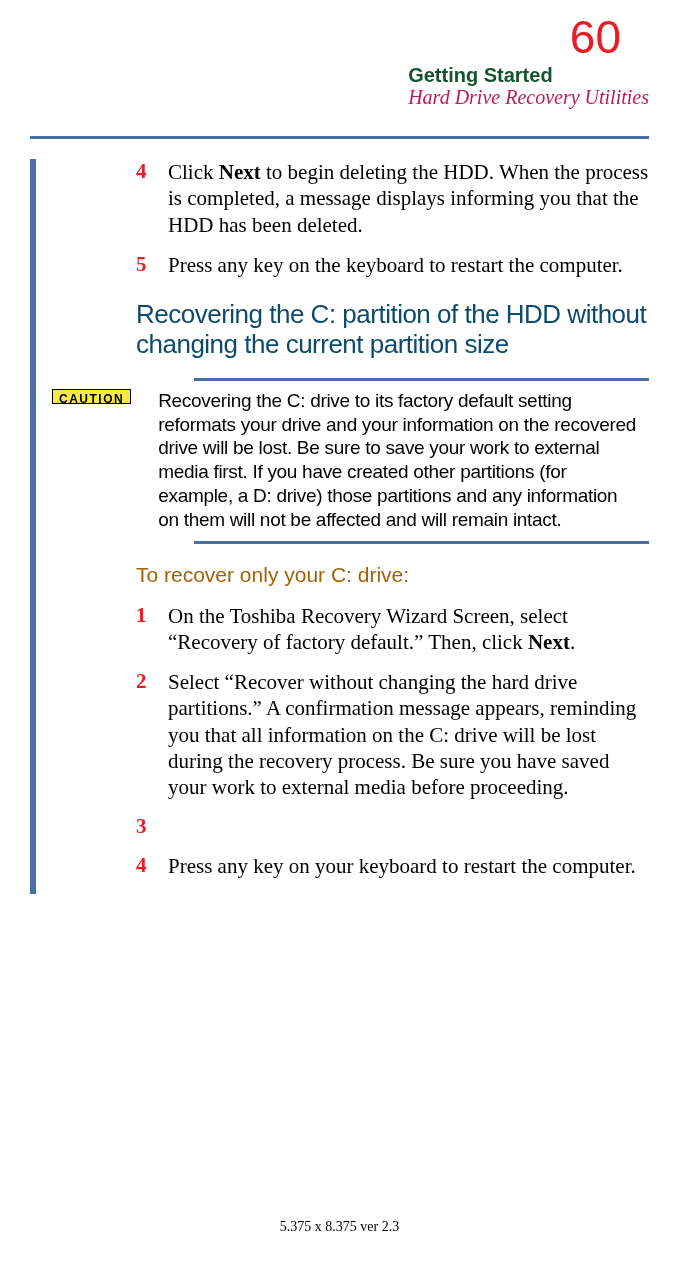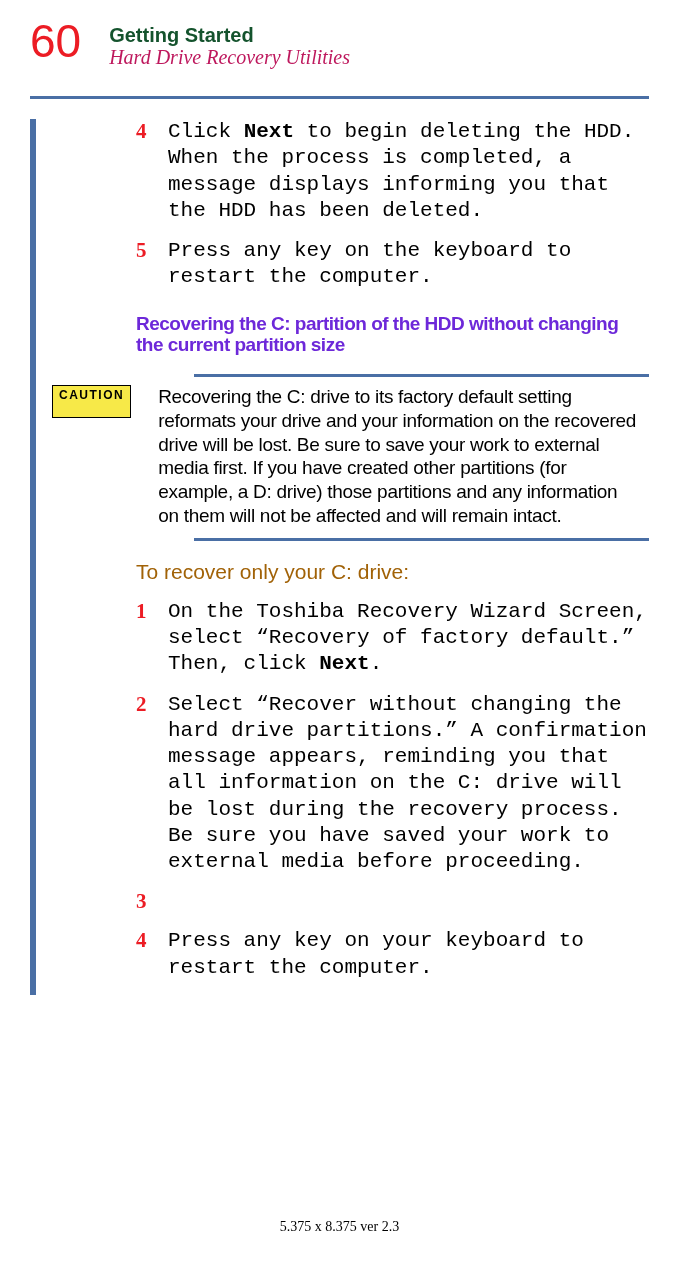--- a/index.html
+++ b/index.html
@@ -12,22 +12,23 @@
       height: 1271px;
       background: #ffffff;
       font-family: 'Times New Roman', Times, serif;
       position: relative;
     }
     .page {
       padding: 20px 30px 0 30px;
     }
     .header {
       display: flex;
-      align-items: center;
+      align-items: flex-end;
       margin-bottom: 28px;
+      flex-direction: column;
     }
     .page-number {
       font-family: Arial, Helvetica, sans-serif;
       font-size: 46px;
       font-weight: 400;
       color: #ec1c24;
       line-height: 1;
       margin-right: 28px;
       margin-top: -6px;
     }
@@ -76,33 +77,33 @@
     }
     .step-num {
       color: #ec1c24;
       font-family: 'Times New Roman', Times, serif;
       font-weight: bold;
       font-size: 21px;
       width: 32px;
       flex-shrink: 0;
     }
     .step-text {
-      font-family: Liberation Mono, monospace;
+      font-family: Liberation Serif, serif;
       font-size: 21px;
       line-height: 1.25;
       color: #000;
     }
     .step-text b {
       font-weight: bold;
     }
     .section-heading {
       font-family: Arial, Helvetica, sans-serif;
-      font-size: 19px;
-      font-weight: bold;
-      color: #6d28d9;
+      font-size: 26px;
+      font-weight: normal;
+      color: #0c4a6e;
       line-height: 1.15;
       margin: 22px 0 18px 100px;
       font-stretch: condensed;
       letter-spacing: -0.5px;
     }
     .caution-top {
       height: 3px;
       background: #4a6fa5;
       margin-left: 158px;
       margin-bottom: 8px;
@@ -113,21 +114,21 @@
       margin-bottom: 8px;
     }
     .caution-badge {
       background: #f7e948;
       border: 1px solid #000;
       font-family: Arial, Helvetica, sans-serif;
       font-size: 12px;
       font-weight: bold;
       letter-spacing: 1.5px;
       padding: 2px 6px;
-      height: 33px;
+      height: 15px;
       margin-right: 27px;
       flex-shrink: 0;
       color: #000;
     }
     .caution-text {
       font-family: Arial, Helvetica, sans-serif;
       font-size: 19px;
       line-height: 1.25;
       color: #000;
       font-stretch: condensed;

